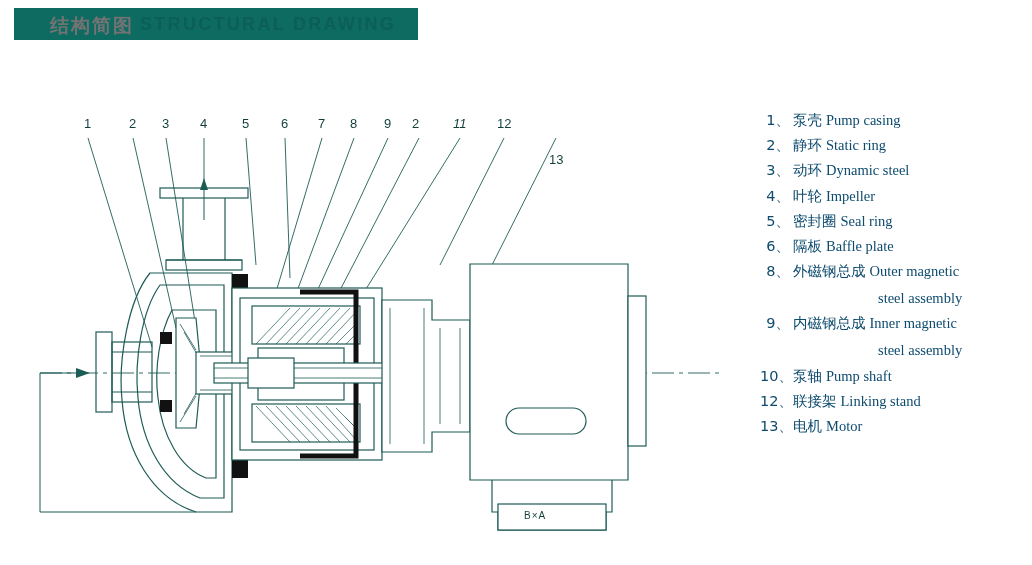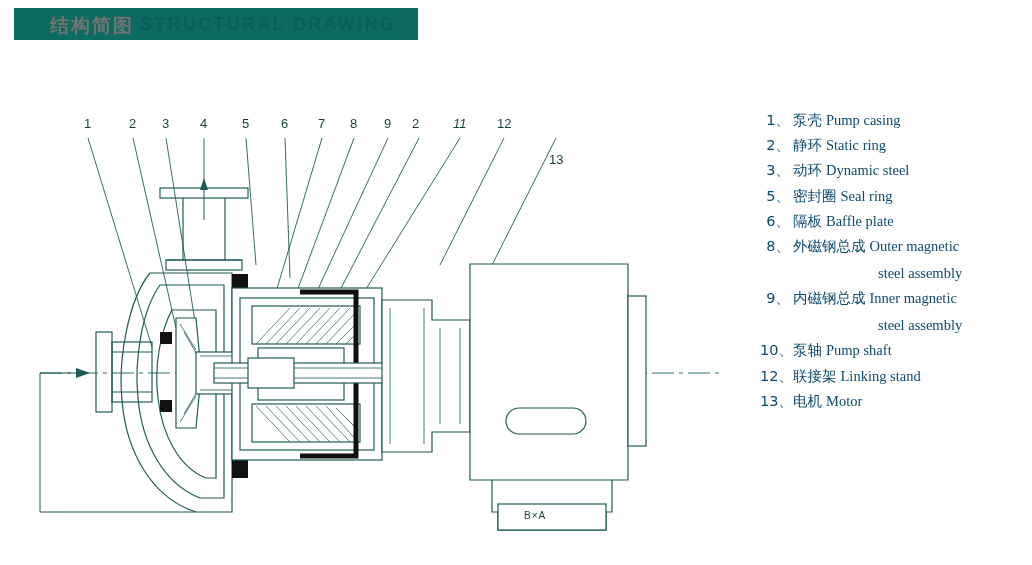--- a/index.html
+++ b/index.html
@@ -240,20 +240,23 @@
   </div>
 
   <div class="legend-item">
     <span class="num">2、</span><span class="cn">静环</span><span class="en">Static ring</span>
   </div>
 
   <div class="legend-item">
     <span class="num">3、</span><span class="cn">动环</span><span class="en">Dynamic steel</span>
   </div>
 
+  <div class="legend-item">
+    <span class="num">4、</span><span class="cn">叶轮</span><span class="en">Impeller</span>
+  </div>
 
   <div class="legend-item">
     <span class="num">5、</span><span class="cn">密封圈</span><span class="en">Seal ring</span>
   </div>
 
   <div class="legend-item">
     <span class="num">6、</span><span class="cn">隔板</span><span class="en">Baffle plate</span>
   </div>
 
 

